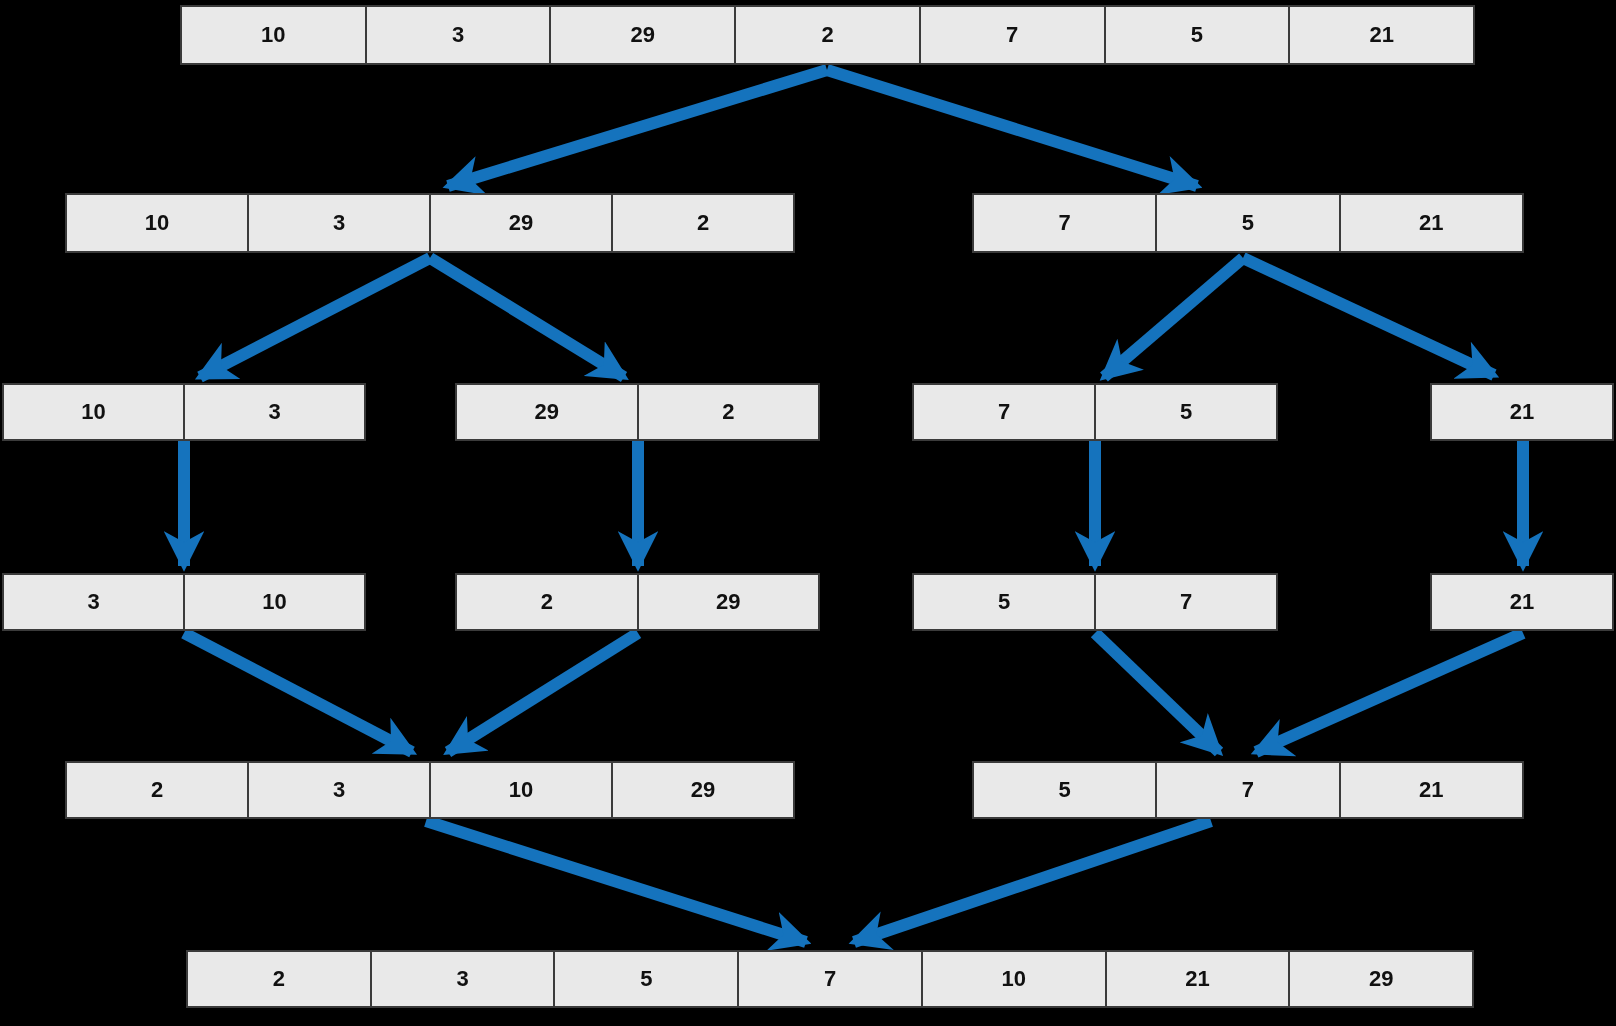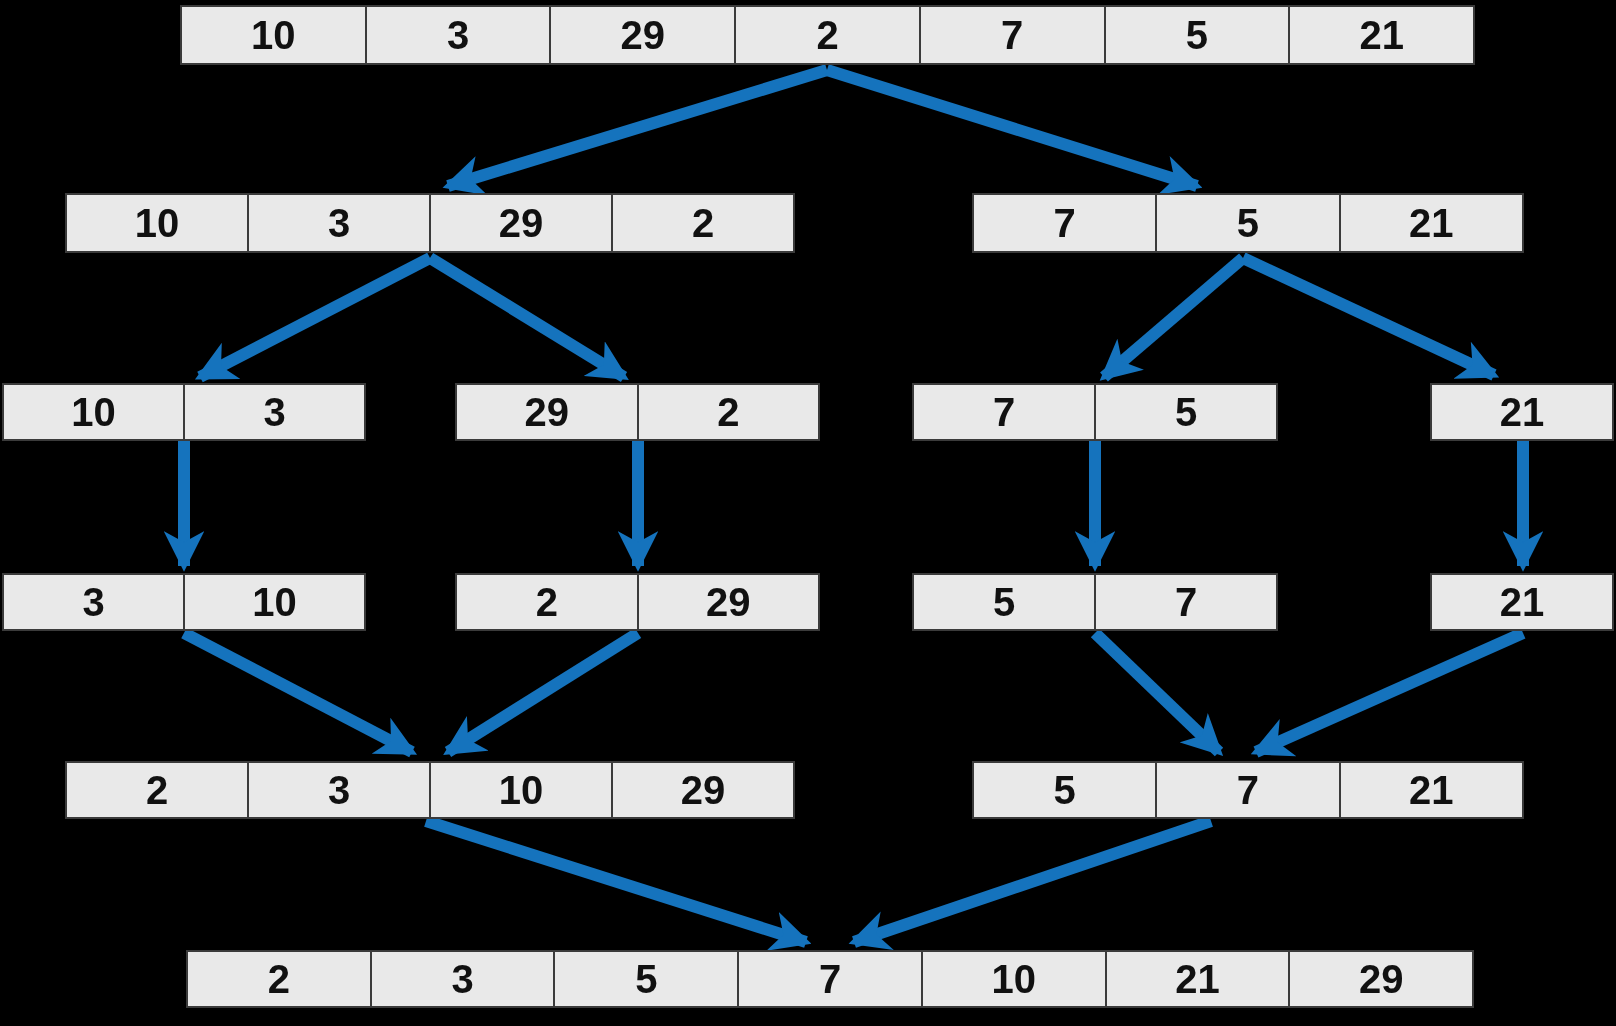--- a/index.html
+++ b/index.html
@@ -18,21 +18,21 @@
   }
   .array-cell{
     flex:1 1 0;
     box-sizing:border-box;
     border:2px solid #0369a1;
     margin-left:-2px;
     background:#e9e9e9;
     display:flex;
     align-items:center;
     justify-content:center;
-    font-size:40px;
+    font-size:22px;
     font-weight:bold;
     color:#111;
   }
   .array-cell:first-child{margin-left:0;}
 </style>
 </head>
 <body>
 
 <div id="canvas" style="background: rgb(0, 0, 0);">
 

